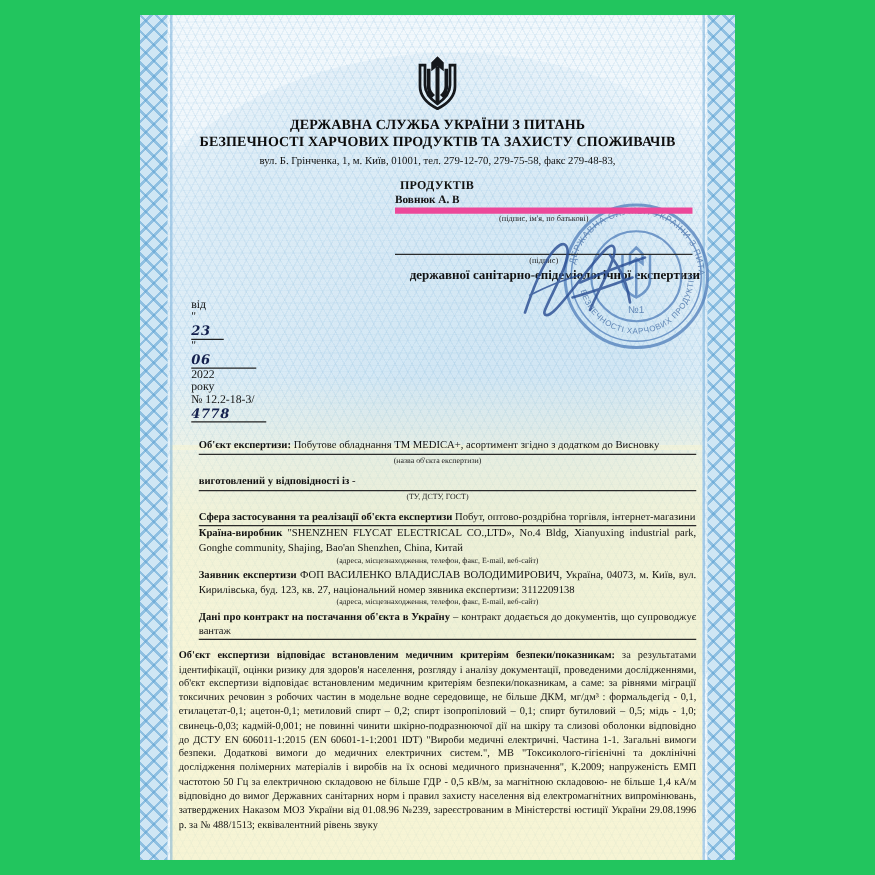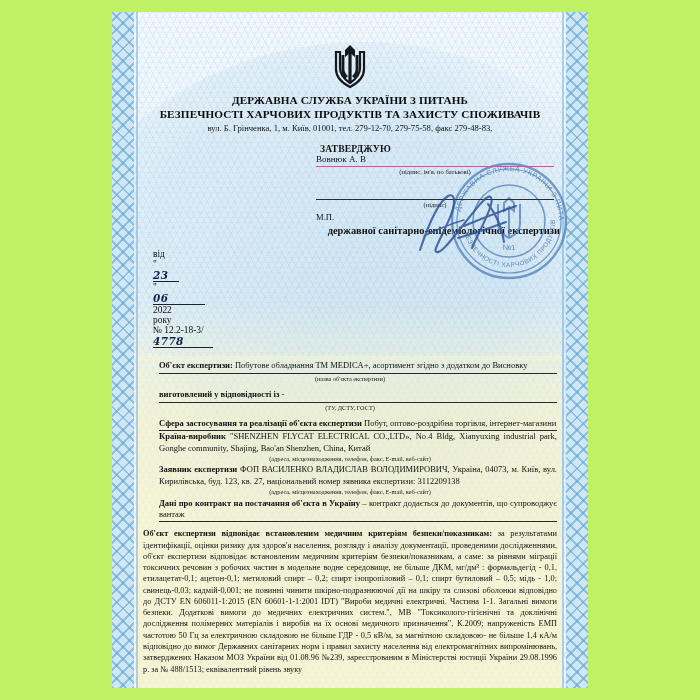--- a/index.html
+++ b/index.html
@@ -6,21 +6,21 @@
   html, body {
     margin: 0; padding: 0;
     width: 700px; height: 700px;
     background: #ffffff;
     font-family: "Liberation Serif", "DejaVu Serif", serif;
   }
 
   #page {
     position: relative;
     width: 700px; height: 700px;
-    background: #bef264;
+    background: #22c55e;
     overflow: hidden;
   }
 
   
   .sheet {
     position: absolute;
     left: 112px; top: 12px;
     width: 476px; height: 676px;
     background:
       linear-gradient(180deg, #f2f8fc 0%, #eef6fb 22%, #f4fafd 55%, #eef6fb 100%);
@@ -138,22 +138,23 @@
     font-weight: bold; font-size: 9.6px;
     letter-spacing: .2px; margin-left: 4px;
   }
   .approve-line {
     font-size: 9px; line-height: 1.32;
     border-bottom: 1px solid #2b2b2b;
     padding-bottom: 0px;
   }
   .approve-line2 {
     font-size: 9px; line-height: 1.32;
-    border-bottom: 1px solid #ec4899;
+    border-bottom: 5px solid #ec4899;
     padding-bottom: 0px;
+    font-weight: bold;
   }
   .caption {
     text-align: center; font-size: 6.6px; color: #1c1c1c;
     margin-top: 1px;
   }
   .sign-rule {
     border-bottom: 1px solid #2b2b2b;
     height: 18px;
     margin-top: 7px;
   }
@@ -305,26 +306,25 @@
         <path d="M50 40 C64 34 84 26 102 20"></path>
         <path d="M44 52 C58 48 76 42 92 36"></path>
         <path d="M74 18 C82 28 88 42 90 56"></path>
       </g>
       <g fill="none" stroke="#2b4f94" stroke-width="1.4" stroke-linecap="round">
         <path d="M10 50 C22 44 36 38 50 34"></path>
       </g>
     </svg>
 
     <div class="approve">
-      <div class="approve-word">ЗАТВЕРДЖУЮ</div>
+      <div class="approve-word">ПРОДУКТІВ</div>
       <div class="approve-line2">Вовнюк А. В</div>
       <div class="caption">(підпис, ім'я, по батькові)</div>
       <div class="sign-rule"></div>
       <div class="caption">(підпис)</div>
-      <div class="mp">М.П.</div>
     </div>
 
     <div class="doc-sub">державної санітарно-епідеміологічної експертизи</div>
 
     <div class="dateline">
       <span>від</span>
       <span style="margin-left:4px">"</span>
       <span class="u-fill hand" style="width:26px">23</span>
       <span>"</span>
       <span class="u-fill hand" style="width:52px;margin-left:4px">06</span>

